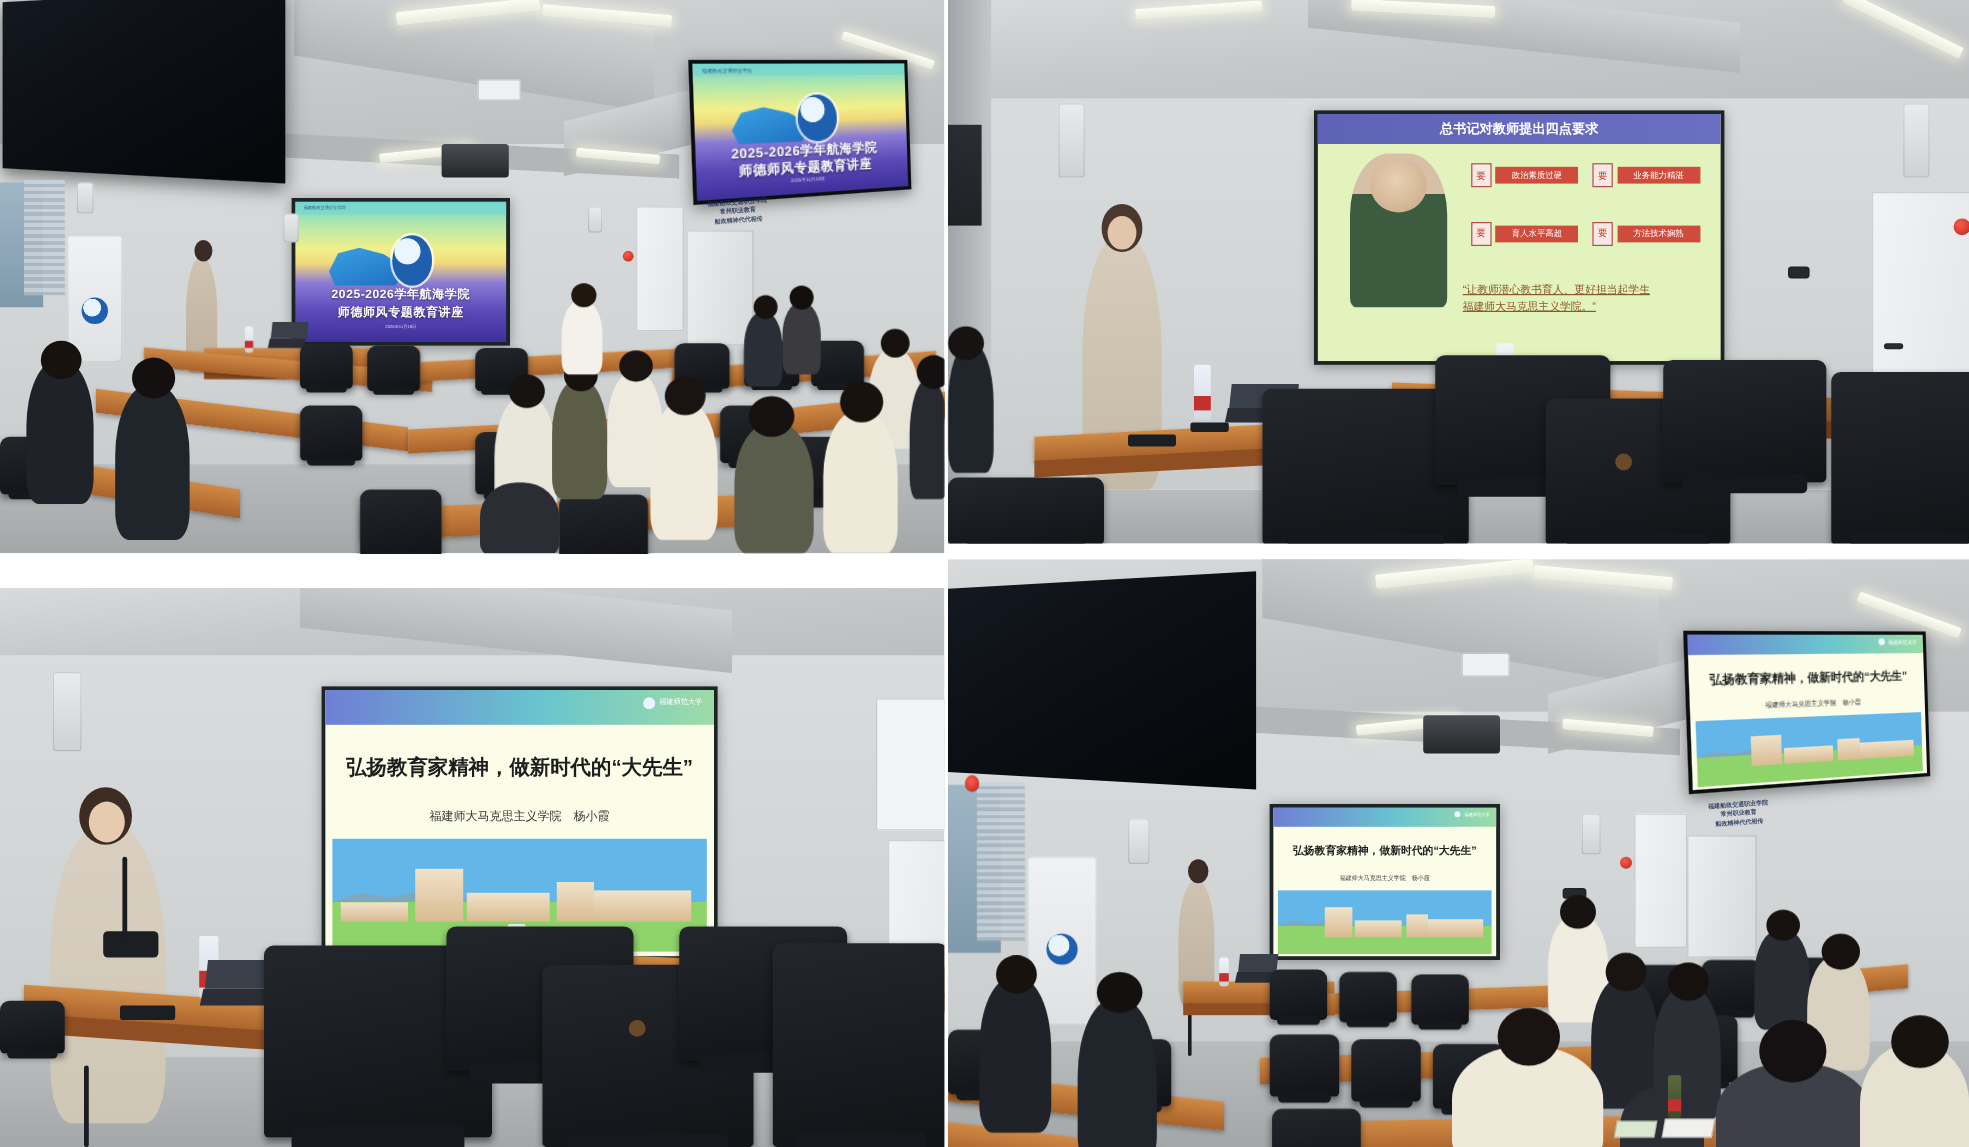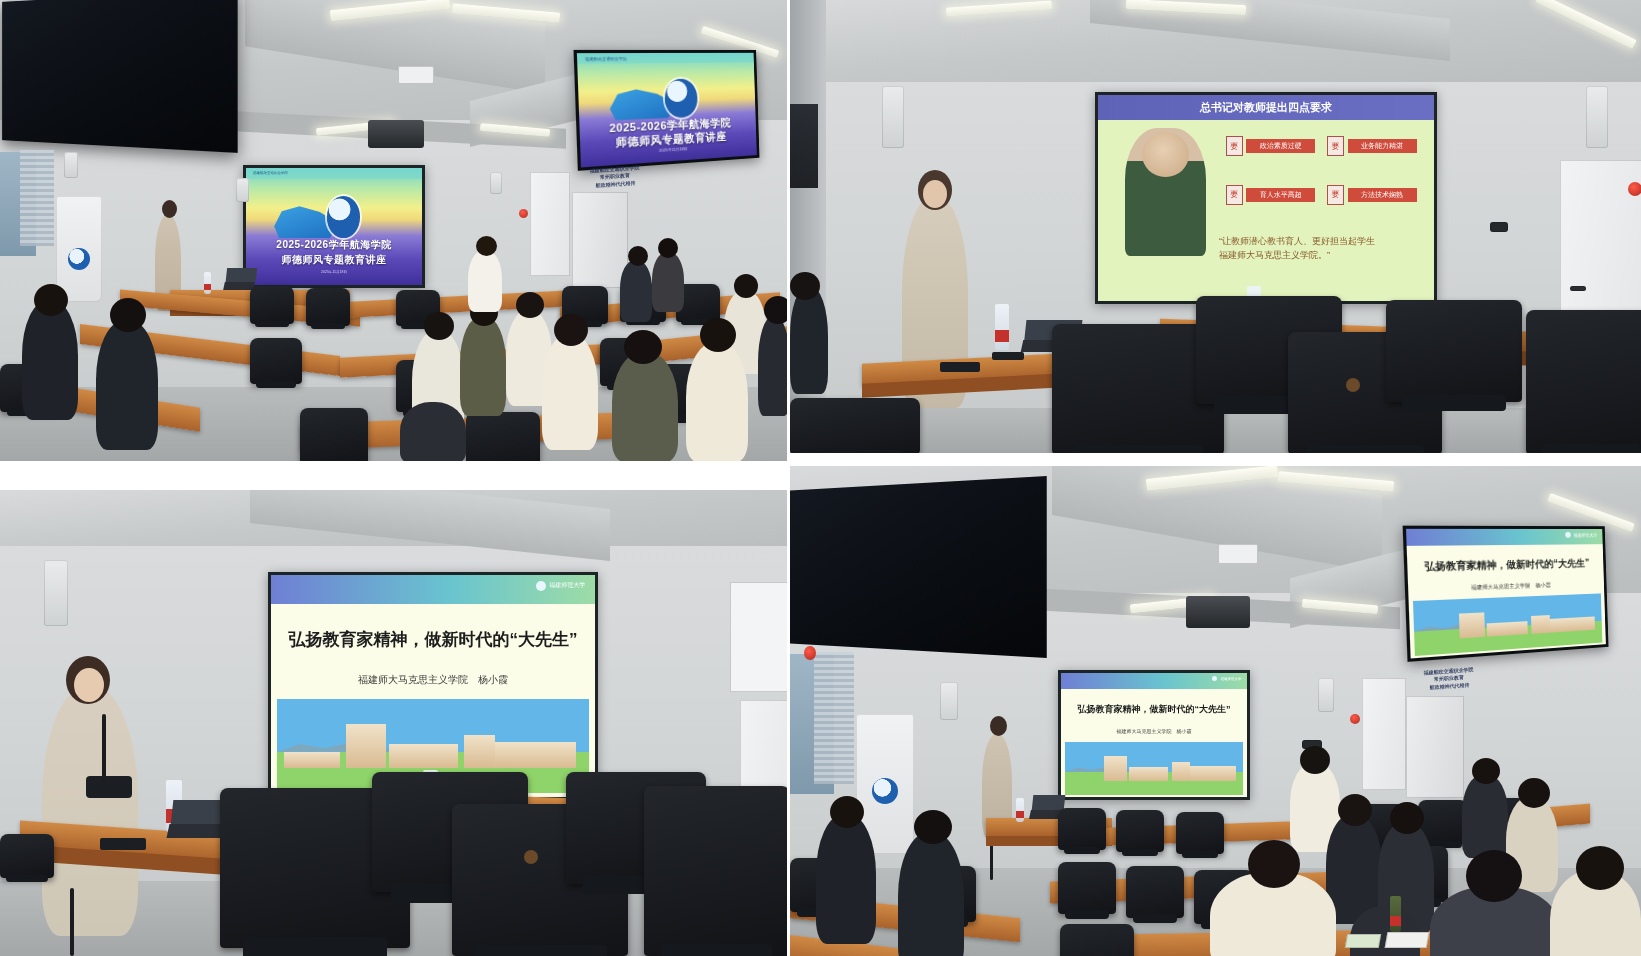--- a/index.html
+++ b/index.html
@@ -62,21 +62,21 @@
   .slideB .portrait{position:absolute;left:8%;top:16%;width:24%;height:62%;
     background:linear-gradient(180deg,#d8c0a6 0 26%,#3c5b3f 26% 100%);
     border-radius:40% 40% 6% 6%;}
   .slideB .pface{position:absolute;left:13%;top:18%;width:14%;height:22%;border-radius:50%;
     background:radial-gradient(circle at 45% 40%,#e8d0b4,#c9a882);}
   .slideB .grid{position:absolute;left:38%;top:20%;width:58%;height:42%;}
   .slideB .cell{position:absolute;display:flex;align-items:center;gap:4%;}
   .slideB .yao{width:15px;height:18px;border:1px solid #b04d4d;color:#c0392b;display:flex;
     align-items:center;justify-content:center;background:#f6e9e4;}
   .slideB .tag{flex:1;background:#cf4b3b;color:#fff;text-align:center;padding:2px 0;white-space:nowrap;}
-  .slideB .quote{position:absolute;left:36%;top:68%;width:60%;color:#8a5a2b;line-height:1.5;}
+  .slideB .quote{position:absolute;left:36%;top:68%;width:60%;color:#8a5a2b;line-height:1.5;text-decoration:underline;}
 
   
   .slideC{position:absolute;inset:0;background:#fbfde8;}
   .slideC .top{position:absolute;left:0;top:0;width:100%;height:13%;
     background:linear-gradient(90deg,#6f7fd4,#69c4cf 55%,#9ddca6);}
   .slideC .uni{position:absolute;right:3%;top:2.5%;display:flex;align-items:center;gap:3px;color:#fff;white-space:nowrap;}
   .slideC .dot{width:10px;height:10px;border-radius:50%;background:#eaf6ff;}
   .slideC .ttl{position:absolute;left:0;top:24%;width:100%;text-align:center;color:#1d1d1d;font-weight:700;white-space:nowrap;}
   .slideC .sub{position:absolute;left:0;top:44%;width:100%;text-align:center;color:#3a3a3a;white-space:nowrap;}
   .slideC .campus{position:absolute;left:2%;top:56%;width:96%;height:42%;

